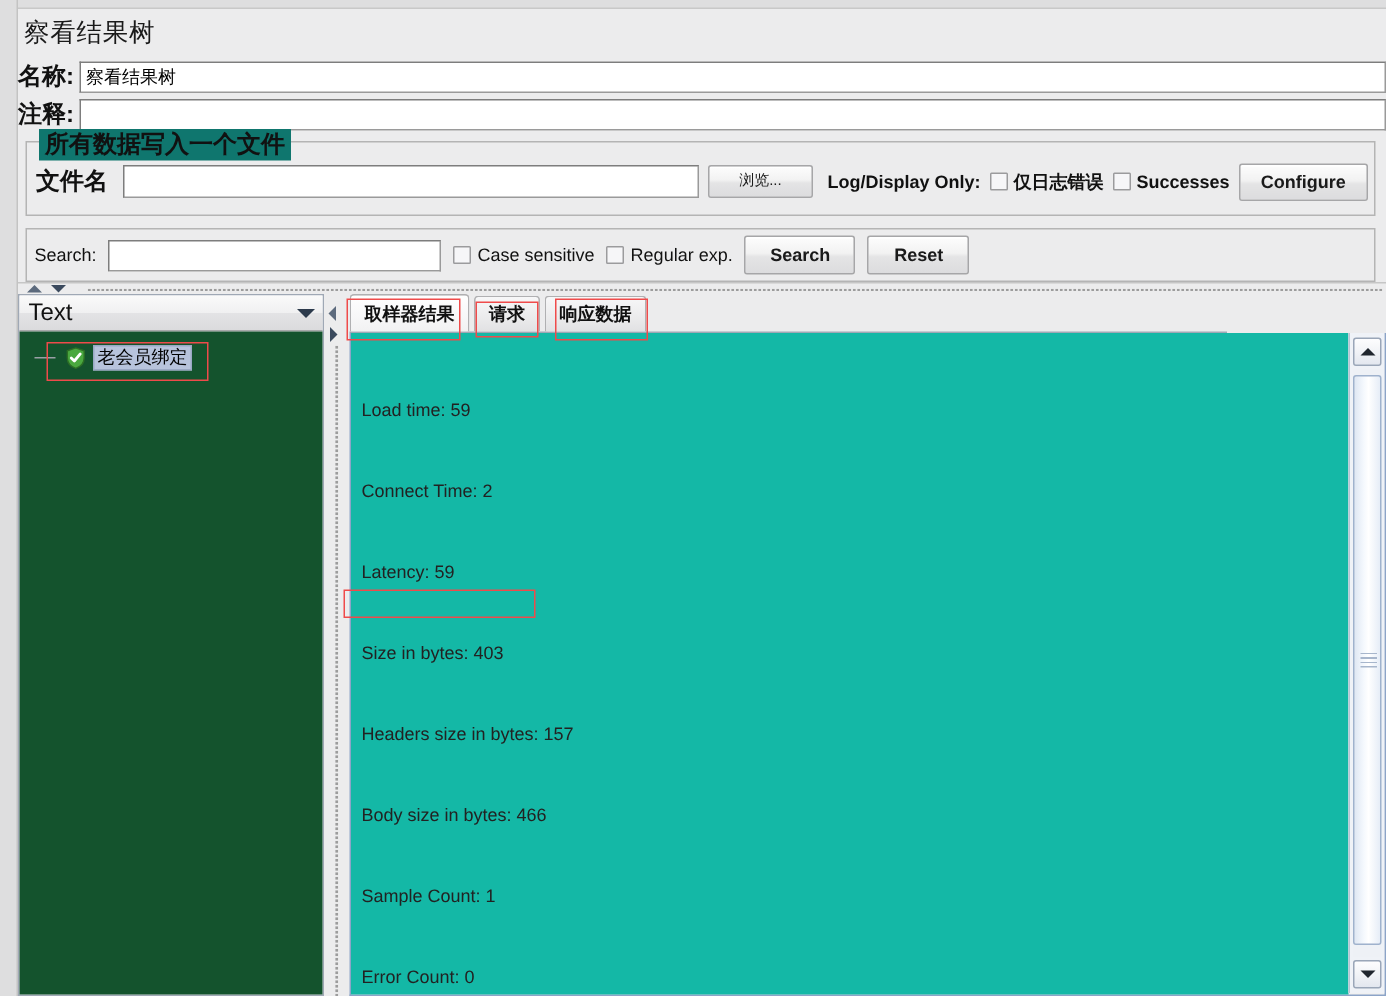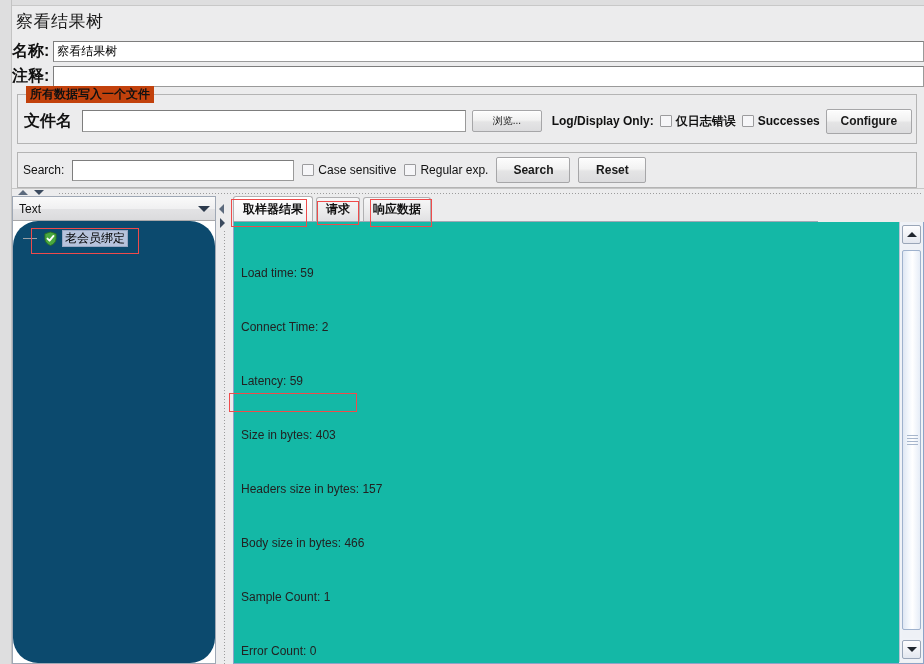--- a/index.html
+++ b/index.html
@@ -70,23 +70,23 @@
 
   
   .groupbox {
     position: absolute; left: 17px; top: 94px;
     width: 900px; height: 50px;
     border: 1px solid #b4b4b4;
     background: #ececed;
   }
   .groupbox-title {
     position: absolute; left: 8px; top: -9px;
-    background: #c2410c;
+    background: #0f766e;
     padding: 0 4px;
-    font-size: 12px; font-weight: bold; color: #111;
+    font-size: 16px; font-weight: bold; color: #111;
     white-space: nowrap;
   }
   .gb-row {
     position: absolute; left: 6px; top: 13px;
     width: 888px; height: 26px;
     display: flex; align-items: center; gap: 6px;
   }
   .filename-input {
     width: 410px; height: 22px;
     background: #fff;
@@ -195,38 +195,37 @@
     border: 1px solid #9fa8b5;
   }
   .combo {
     position: absolute; left: 0px; top: 0px;
     width: 202px; height: 24px;
     background: linear-gradient(180deg,#fafafa 0%, #f0f0f1 50%, #e3e3e5 51%, #dbdbdd 100%);
     border-bottom: 1px solid #a8a8aa;
     display: flex; align-items: center;
   }
   .combo-text {
-    padding-left: 6px; font-size: 12px; color: #111; flex: 1 1 auto;
+    padding-left: 6px; font-size: 16px; color: #111; flex: 1 1 auto;
   }
   .combo-arrow {
     width: 22px; height: 24px;
     display: flex; align-items: center; justify-content: center;
   }
   .combo-arrow .caret {
     width: 0; height: 0;
     border-left: 6px solid transparent;
     border-right: 6px solid transparent;
     border-top: 6px solid #2c3a4c;
   }
   .tree-body {
     position: absolute; left: 0; top: 24px;
     width: 202px; height: 442px;
-    background: #0c4a6e;
+    background: #14532d;
     overflow: hidden;
-    border-radius: 25px;
   }
   .tree-row {
     position: absolute; left: 10px; top: 8px;
     display: flex; align-items: center; gap: 4px;
     height: 18px;
   }
   .tree-handle {
     width: 14px; height: 1px; background: #9aa0a6;
     margin-right: 2px; flex: 0 0 auto;
   }

